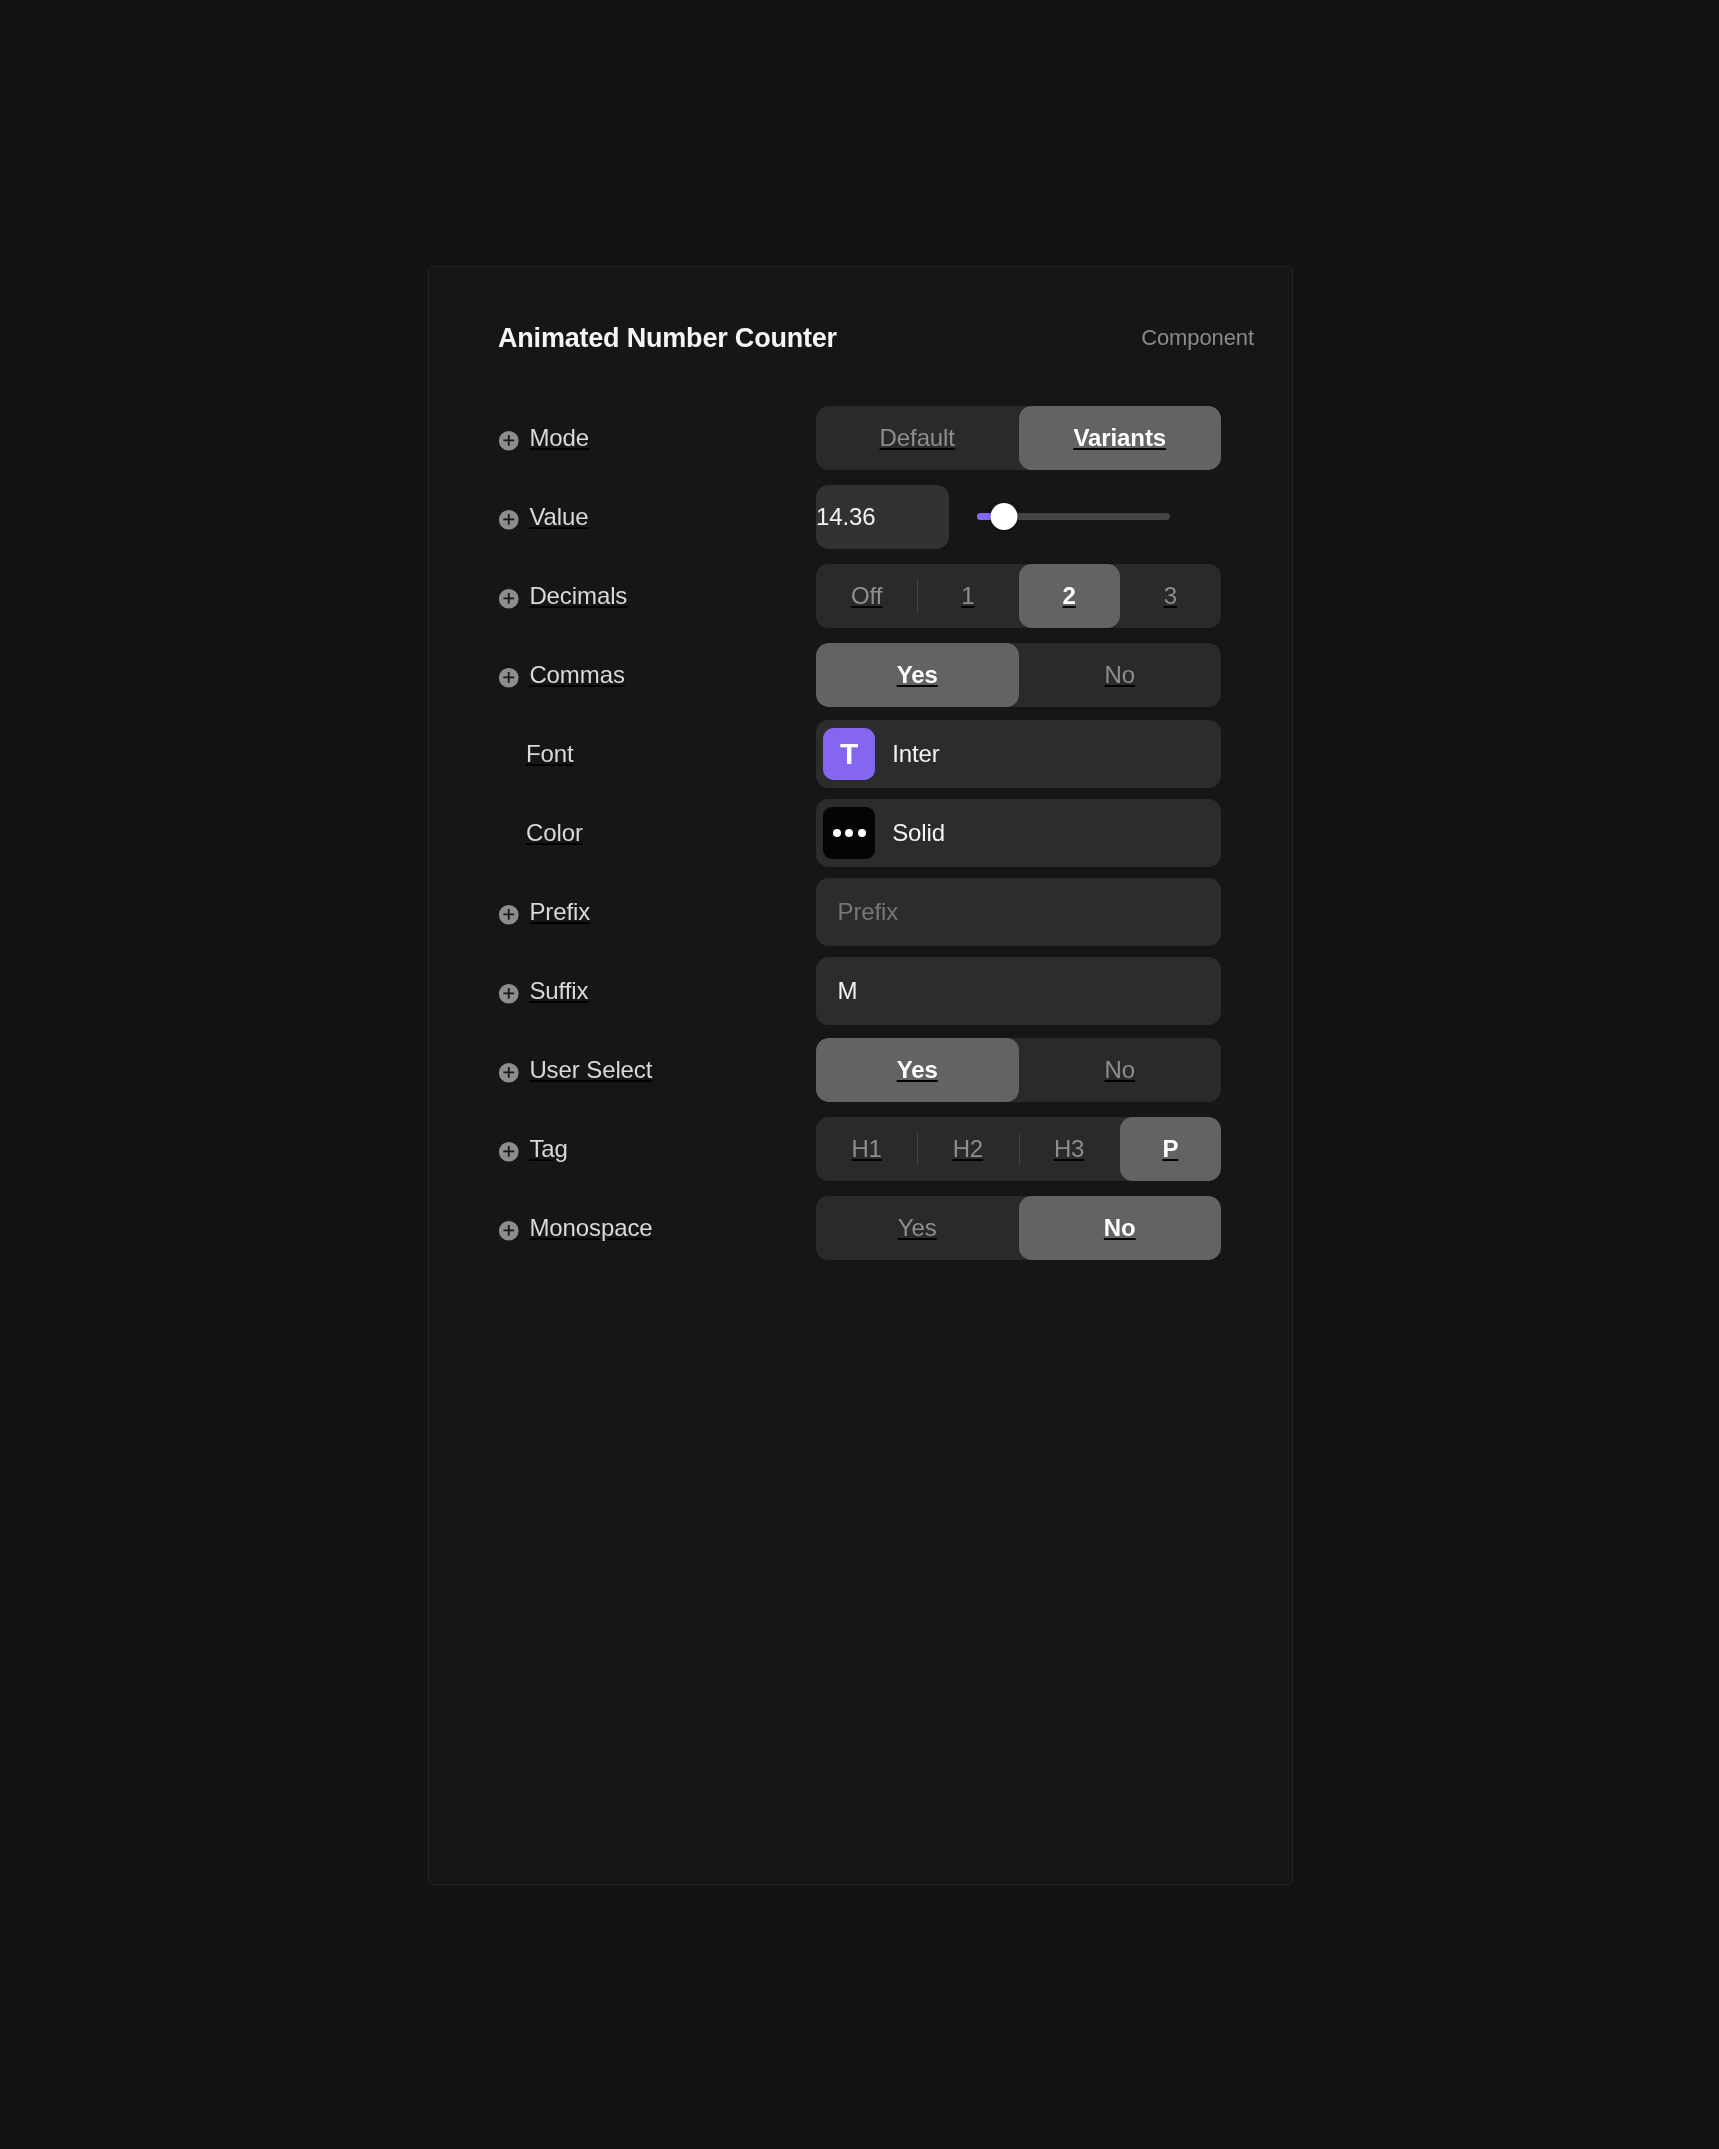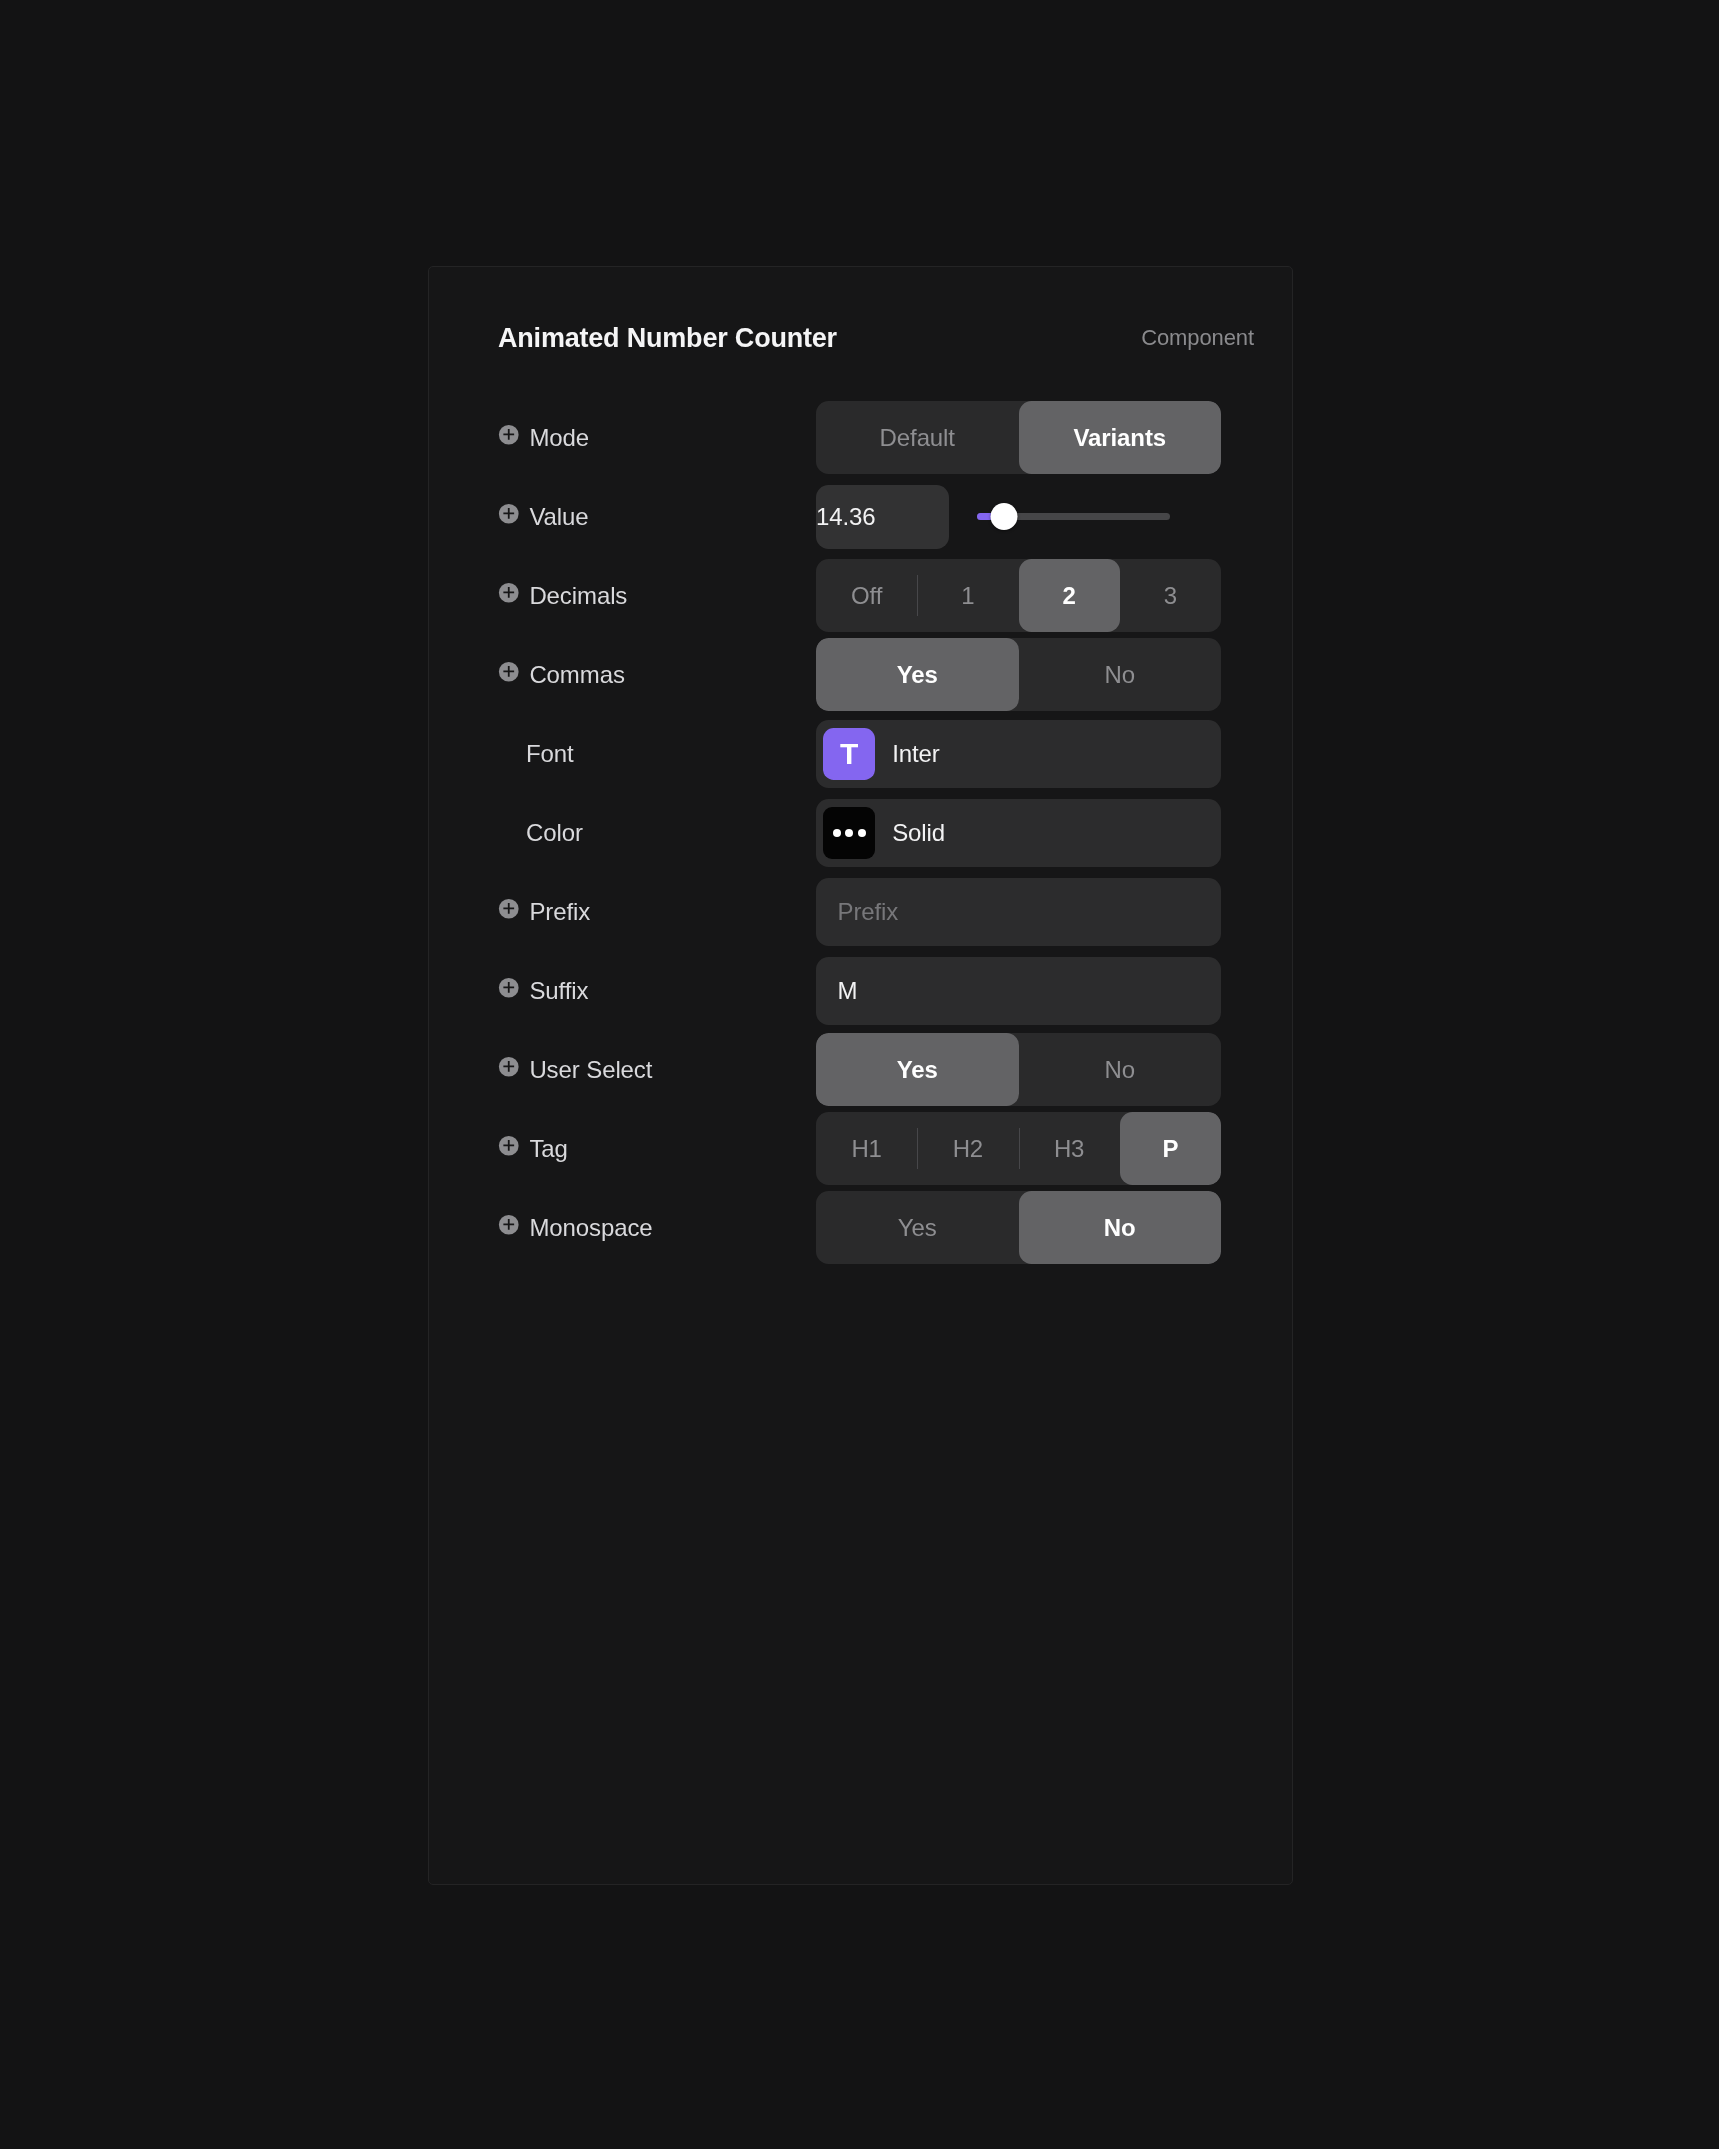--- a/index.html
+++ b/index.html
@@ -64,24 +64,25 @@
   .row {
     position: relative;
     height: 79px;
     display: flex;
     align-items: center;
   }
   .row-label-wrap {
     width: 387px;
     flex: 0 0 387px;
     display: flex;
-    align-items: flex-start;
+    align-items: flex-end;
     padding-left: 69px;
     box-sizing: border-box;
     gap: 9.9px;
+    text-decoration: underline;
   }
   .row-label-wrap.indented {
     padding-left: 97px;
   }
   .row-label {
     font-size: 24px;
     color: #d9d9dc;
     font-weight: 400;
     letter-spacing: -0.1px;
     white-space: nowrap;
@@ -102,28 +103,29 @@
     display: flex;
     align-items: center;
     position: relative;
     height: 100%;
   }
 
   
   .segmented {
     background: #2a2a2b;
     border-radius: 12.5px;
-    height: 73px;
+    height: 64px;
     width: 405px;
     display: flex;
     align-items: stretch;
     padding: 0;
     box-sizing: border-box;
     overflow: hidden;
     position: relative;
+    text-decoration: underline;
   }
   .segmented .seg {
     flex: 1 1 0;
     display: flex;
     align-items: center;
     justify-content: center;
     font-size: 24px;
     color: #8e8e91;
     font-weight: 400;
     letter-spacing: -0.1px;

